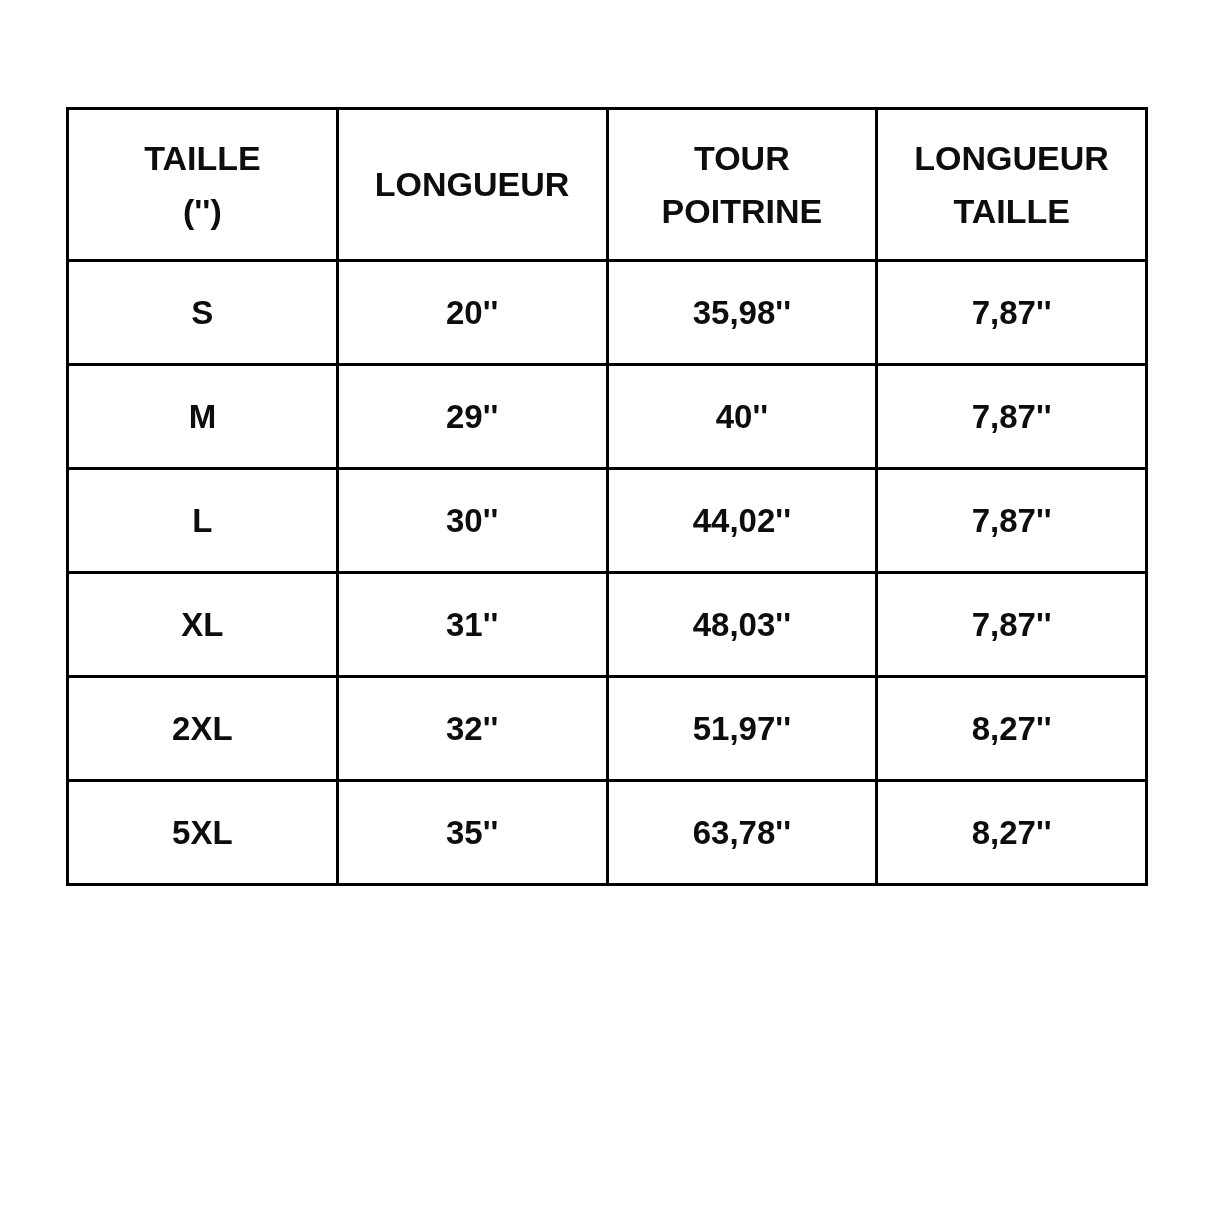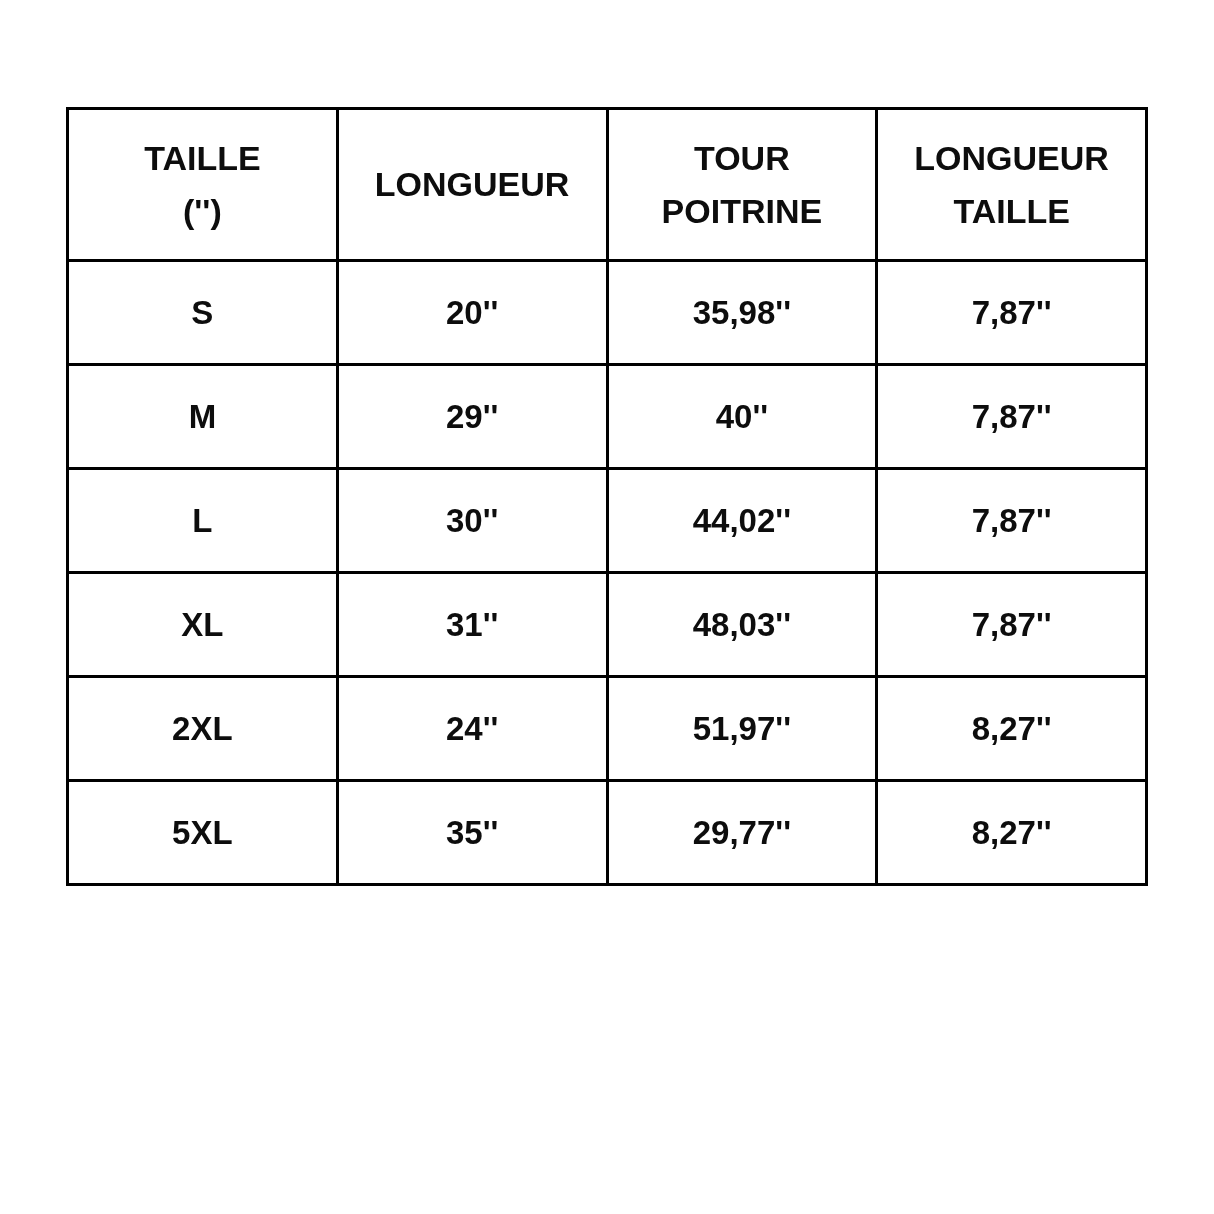--- a/index.html
+++ b/index.html
@@ -89,24 +89,24 @@
       <td>7,87''</td>
     </tr>
     <tr>
       <td>XL</td>
       <td>31''</td>
       <td>48,03''</td>
       <td>7,87''</td>
     </tr>
     <tr>
       <td>2XL</td>
-      <td>24''</td>
+      <td>32''</td>
       <td>51,97''</td>
       <td>8,27''</td>
     </tr>
     <tr>
       <td>5XL</td>
       <td>35''</td>
-      <td>29,77''</td>
+      <td>63,78''</td>
       <td>8,27''</td>
     </tr>
   </tbody>
 </table>
 
 </body></html>

